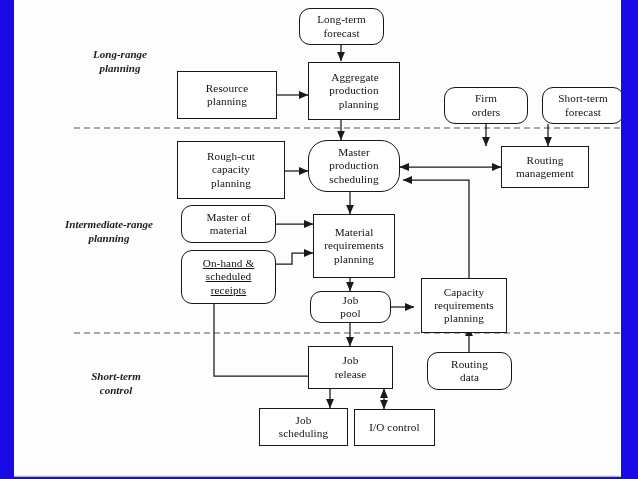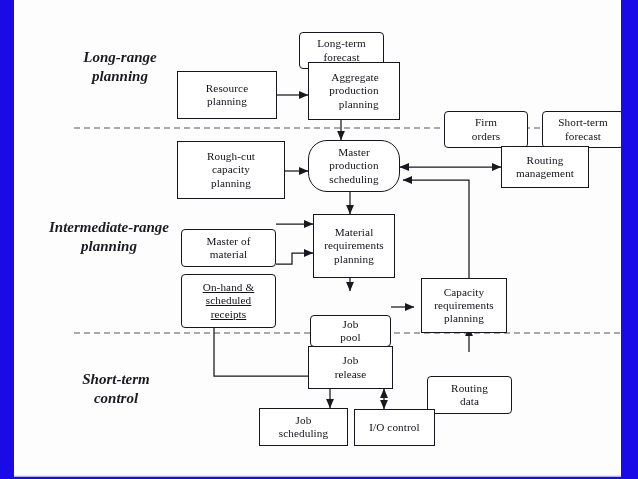--- a/index.html
+++ b/index.html
@@ -31,29 +31,29 @@
     align-items:center;
     justify-content:center;
     text-align:center;
     font-family:"Liberation Serif", serif;
     font-size:11.2px;
     line-height:1.18;
     color:#111118;
     letter-spacing:.1px;
     z-index:3;
   }
-  .node.round{ border-radius:4px;margin-top:24px; }
+  .node.round{ border-radius:11px; }
   .node .lbl{ display:block; padding:0 3px; }
   
   .phase{
     position:absolute;
     font-family:"Liberation Serif", serif;
     font-style:italic;
     font-weight:bold;
-    font-size:15px;
+    font-size:11px;
     line-height:1.25;
     color:#1b1b22;
     text-align:center;
     z-index:4;
   }
   svg{ position:absolute; left:0; top:0; overflow:visible; }
   .ln{ stroke:#18181e; stroke-width:1.25; fill:none; }
   .dash{ stroke:#55555f; stroke-width:1.2; stroke-dasharray:6 4; fill:none; }
   .bottomrule{ stroke:#9aa0d8; stroke-width:1.1; }
 </style>

